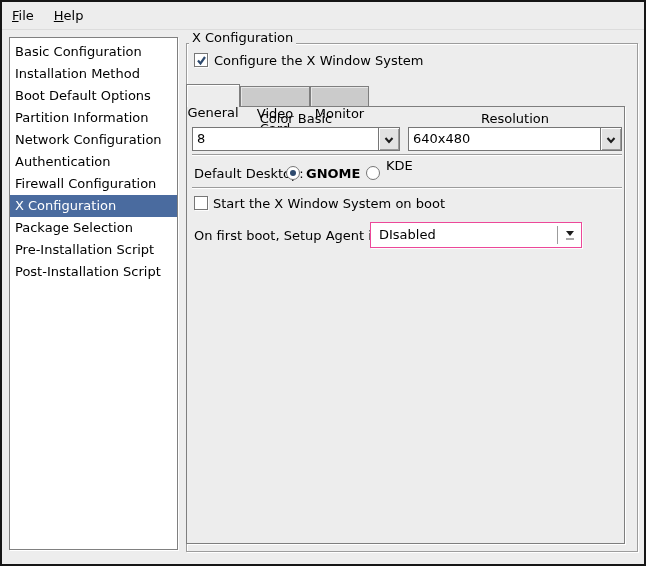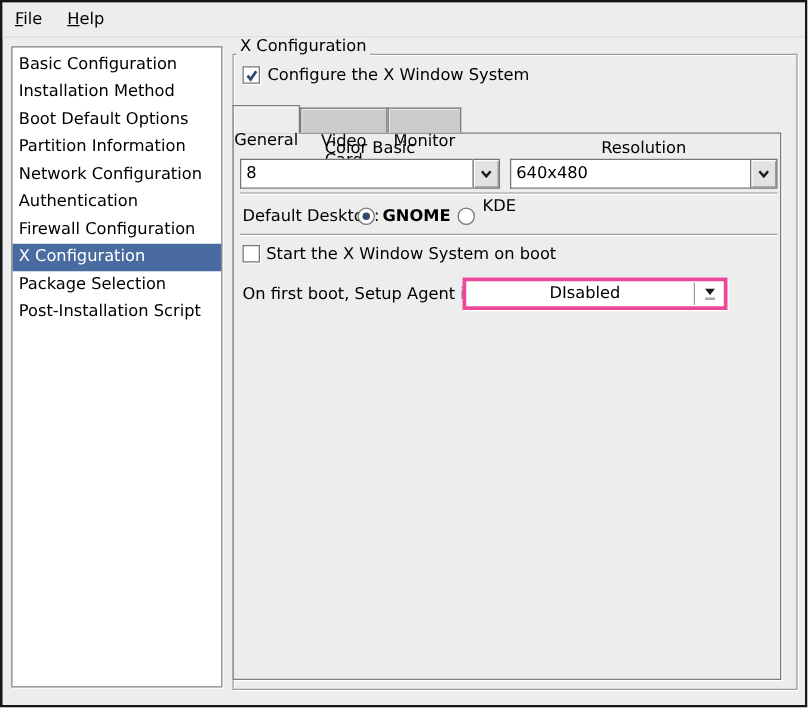--- a/index.html
+++ b/index.html
@@ -82,22 +82,22 @@
     box-shadow:inset 1px 1px 0 #ffffff, inset -1px -1px 0 #9a9a9a;
     display:flex; align-items:center; justify-content:center;
   }
   .combo-label { position:absolute; height:15px; line-height:15px; text-align:center; }
 
   .separator { position:absolute; height:2px; border-top:1px solid #9c9c9c; border-bottom:1px solid #ffffff; }
 
   
   .optionmenu {
     position:absolute; height:26px; background:#ffffff;
-    border:3px solid #ec4899; box-shadow:1px 1px 0 #fdfdfd;
-    display:flex; align-items:center;text-align:center;
+    border:1px solid #ec4899; box-shadow:1px 1px 0 #fdfdfd;
+    display:flex; align-items:center;
   }
   .optionmenu-text { flex:1; padding-left:8px; line-height:24px; white-space:nowrap; }
   .optionmenu-sep { width:2px; height:18px; border-left:1px solid #9c9c9c; border-right:1px solid #ffffff; margin-right:5px; }
   .optionmenu-ind { width:12px; margin-right:5px; display:flex; flex-direction:column; align-items:center; }
   .arrow-down { width:0; height:0; border-left:4px solid transparent; border-right:4px solid transparent; border-top:5px solid #1c1c1c; }
   .arrow-dash { width:8px; height:2px; background:#a8a8a8; margin-top:2px; }
 </style>
 </head>
 <body>
 
@@ -111,20 +111,21 @@
   <div class="sidebar">
     <div class="side-item">Basic Configuration</div>
     <div class="side-item">Installation Method</div>
     <div class="side-item">Boot Default Options</div>
     <div class="side-item">Partition Information</div>
     <div class="side-item">Network Configuration</div>
     <div class="side-item">Authentication</div>
     <div class="side-item">Firewall Configuration</div>
     <div class="side-item selected">X Configuration</div>
     <div class="side-item">Package Selection</div>
+    <div class="side-item">Pre-Installation Script</div>
     <div class="side-item">Post-Installation Script</div>
   </div>
 
   <div class="group-frame">
     <div class="group-label">X Configuration</div>
   </div>
 
   <div class="checkbox" style="left:192px; top:51px;">
     <span>
       <svg width="11" height="11" viewBox="0 0 11 11">

